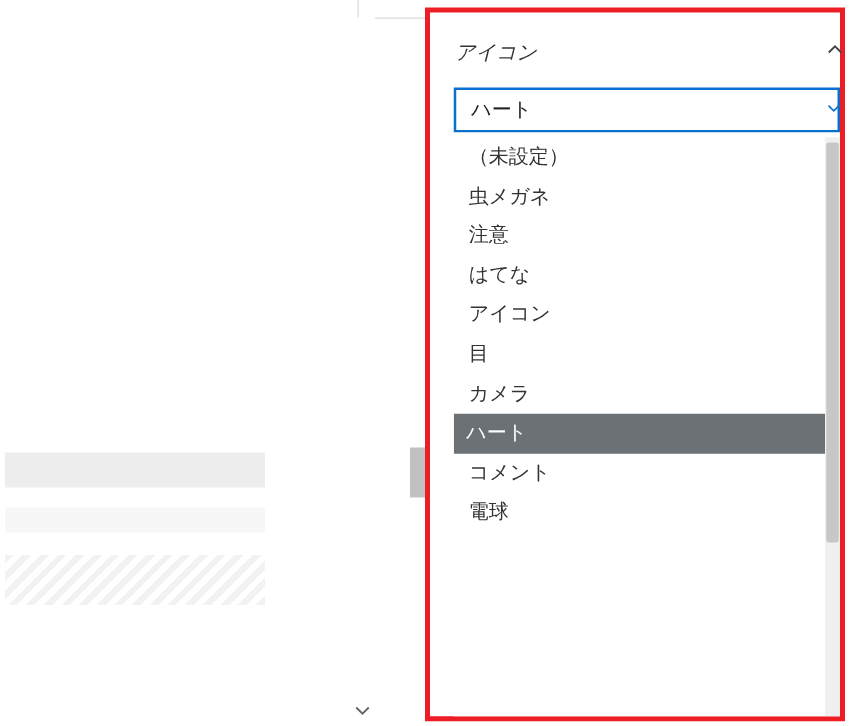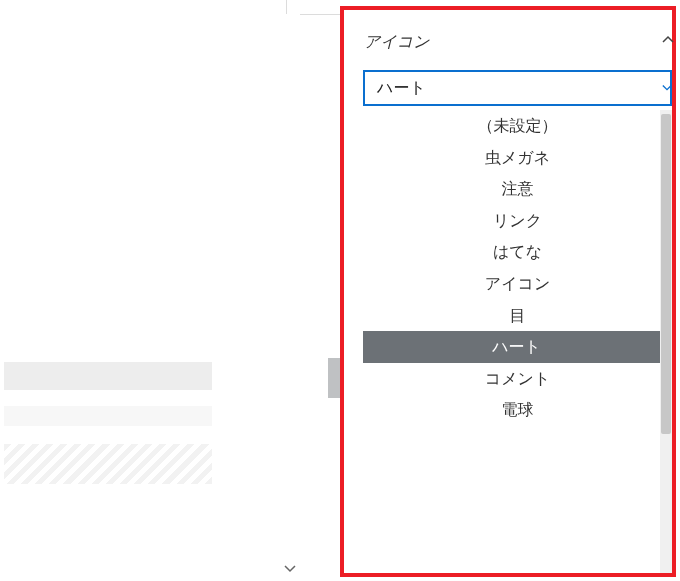--- a/index.html
+++ b/index.html
@@ -25,21 +25,21 @@
     .red-frame { position: absolute; left: 6px; top: 6px; right: 0; bottom: 0; border: 4px solid #ec1d25; background: #fff; }
 
     .panel-label { position: absolute; left: 20px; top: 22px; font-size: 16px; color: #333; font-style: italic; }
     .panel-collapse { position: absolute; right: -2px; top: 24px; }
     .panel-collapse svg { width: 12px; height: 12px; display:block; }
 
     .select-box { position: absolute; left: 19px; right: 0; top: 60px; height: 36px; border: 2px solid #0a6fcf; background: #fff; display: flex; align-items: center; padding: 0 0 0 12px; cursor: pointer; }
     .select-box .val { font-size: 16px; color: #222; }
     .select-box .dd { position: absolute; right: -2px; top: 50%; transform: translateY(-50%); }
 
-    .dropdown { position: absolute; left: 19px; right: 0; top: 96px; bottom: 0; background: #fff; border-top: 0; overflow: hidden; text-align: center; }
+    .dropdown { position: absolute; left: 19px; right: 0; top: 96px; bottom: 0; background: #fff; border-top: 0; overflow: hidden; }
     .dd-scroll { position: absolute; top: 4px; bottom: 0; left: 0; right: 12px; overflow: hidden; }
     .dd-list { list-style: none; }
     .dd-list li { font-size: 16px; color: #333; padding: 3px 0 3px 12px; line-height: 1.6; cursor: pointer; }
     .dd-list li.selected { background: #6c7176; color: #fff; padding-left: 10px; }
 
     
     .sb-track { position: absolute; top: 4px; bottom: 0; right: 0; width: 12px; background: #f0f0f0; }
     .sb-thumb { position: absolute; right: 1px; top: 4px; width: 10px; height: 320px; background: #c7c7c7; border-radius: 2px; }
   </style>
 </head>
@@ -80,24 +80,24 @@
           </svg>
       </span>
     </div>
 
     <div class="dropdown">
       <div class="dd-scroll">
         <ul class="dd-list" id="dd-list">
             <li>（未設定）</li>
             <li>虫メガネ</li>
             <li>注意</li>
-            <li>リンク</li>
             <li>はてな</li>
             <li>アイコン</li>
             <li>目</li>
+            <li>カメラ</li>
             <li class="selected">ハート</li>
             <li>コメント</li>
             <li>電球</li>
           </ul>
       </div>
       <div class="sb-track">
         <div class="sb-thumb"></div>
       </div>
     </div>
 

